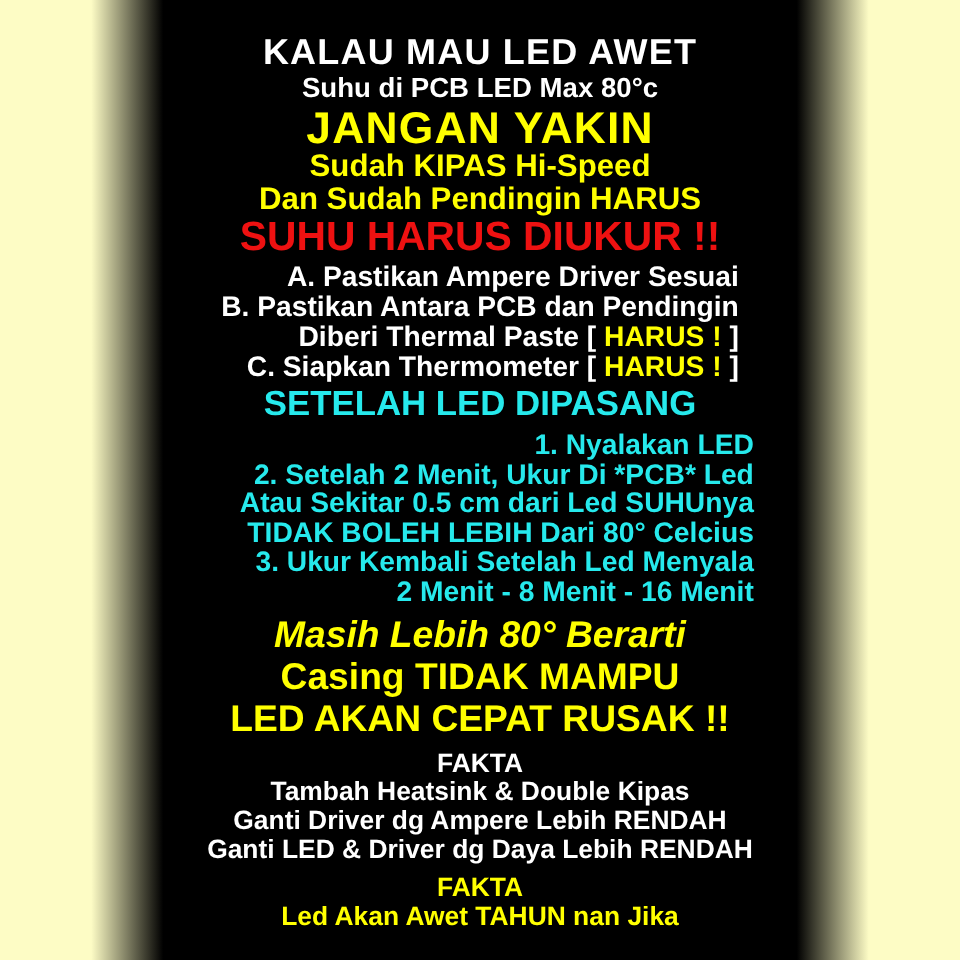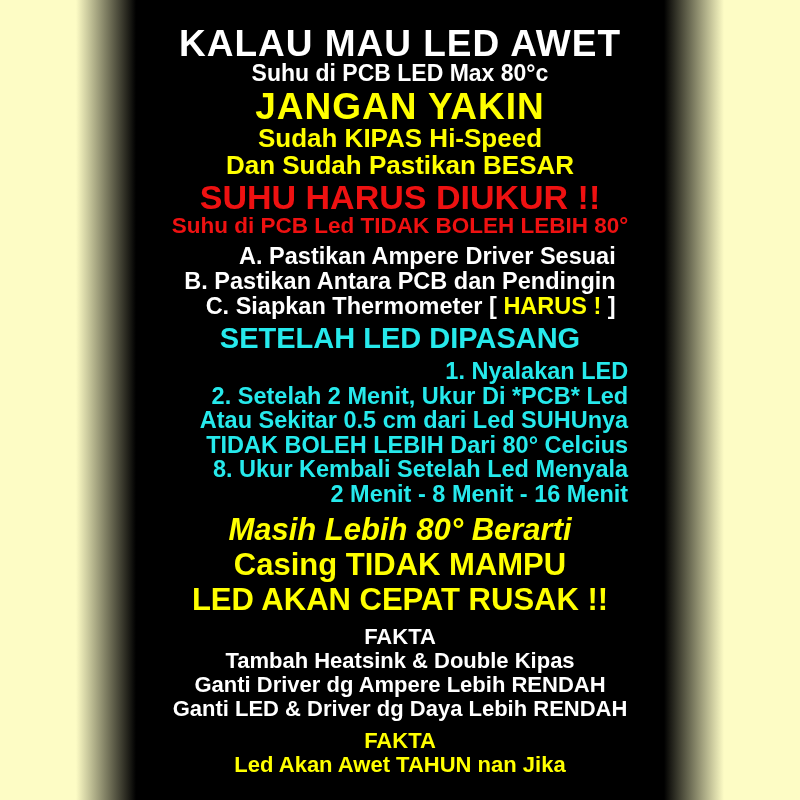--- a/index.html
+++ b/index.html
@@ -31,21 +31,21 @@
     padding-top: 27px;
     box-sizing: border-box;
     text-align: center;
   }
   .line { white-space: nowrap; }
   .white  { color: var(--white, #ffffff); }
   .yellow { color: var(--yellow, #ffff00); }
   .red    { color: var(--red, #ee1111); }
   .cyan   { color: var(--cyan, #26e9ec); }
 
-  .title      { font-size: 37px; line-height: 33px; letter-spacing: 1px; }
+  .title      { font-size: 30px; line-height: 33px; letter-spacing: 1px; }
   .subtitle   { font-size: 23px; line-height: 26px; }
   .h-big-yel  { font-size: 37px; line-height: 36px; letter-spacing: 1px; }
   .sub-yel    { font-size: 26px; line-height: 27px; }
   .h-big-red  { font-size: 34px; line-height: 31px; }
   .sub-red    { font-size: 22.5px; line-height: 26px; }
   .body-line  { font-size: 23.5px; line-height: 25px; }
   .h-cyan     { font-size: 29px; line-height: 32px; margin-top: 3px; }
   .step-line  { font-size: 23.5px; line-height: 24.5px; }
   .big-yel-3  { font-size: 31px; line-height: 35px; }
   .small-line { font-size: 22px; line-height: 24px; }
@@ -64,39 +64,39 @@
 <body>
 
 <div class="poster">
   <div class="panel">
 
     <div class="line white title">KALAU MAU LED AWET</div>
     <div class="line white subtitle">Suhu di PCB LED Max 80°c</div>
 
     <div class="line yellow h-big-yel mt1">JANGAN YAKIN</div>
     <div class="line yellow sub-yel">Sudah KIPAS Hi-Speed</div>
-    <div class="line yellow sub-yel">Dan Sudah Pastikan BESAR</div>
+    <div class="line yellow sub-yel">Dan Sudah Pendingin HARUS</div>
 
     <div class="line red h-big-red mt1">SUHU HARUS DIUKUR !!</div>
-    <div class="line red sub-red">Suhu di PCB Led TIDAK BOLEH LEBIH 80°</div>
 
     <div class="list">
       <div class="line white body-line">A. Pastikan Ampere Driver Sesuai</div>
       <div class="line white body-line">B. Pastikan Antara PCB dan Pendingin</div>
+      <div class="line white body-line indent"><span>Diberi Thermal Paste [ </span><span class="yellow">HARUS !</span><span> ]</span></div>
       <div class="line white body-line"><span>C. Siapkan Thermometer [ </span><span class="yellow">HARUS !</span><span> ]</span></div>
     </div>
 
     <div class="line cyan h-cyan">SETELAH LED DIPASANG</div>
 
     <div class="list">
       <div class="line cyan step-line">1. Nyalakan LED</div>
       <div class="line cyan step-line">2. Setelah 2 Menit, Ukur Di *PCB* Led</div>
       <div class="line cyan step-line indent">Atau Sekitar 0.5 cm dari Led SUHUnya</div>
       <div class="line cyan step-line indent">TIDAK BOLEH LEBIH Dari 80° Celcius</div>
-      <div class="line cyan step-line">8. Ukur Kembali Setelah Led Menyala</div>
+      <div class="line cyan step-line">3. Ukur Kembali Setelah Led Menyala</div>
       <div class="line cyan step-line indent">2 Menit - 8 Menit - 16 Menit</div>
     </div>
 
     <div class="line yellow big-yel-3 mt2">Masih Lebih 80° Berarti</div>
     <div class="line yellow big-yel-3">Casing TIDAK MAMPU</div>
     <div class="line yellow big-yel-3">LED AKAN CEPAT RUSAK !!</div>
 
     <div class="line white small-line mt3">FAKTA</div>
     <div class="line white small-line">Tambah Heatsink &amp; Double Kipas</div>
     <div class="line white small-line">Ganti Driver dg Ampere Lebih RENDAH</div>

